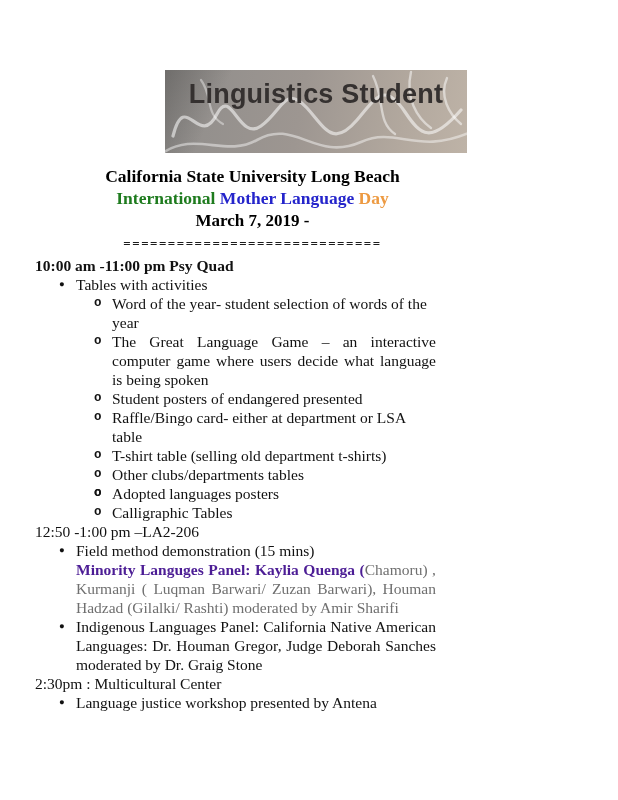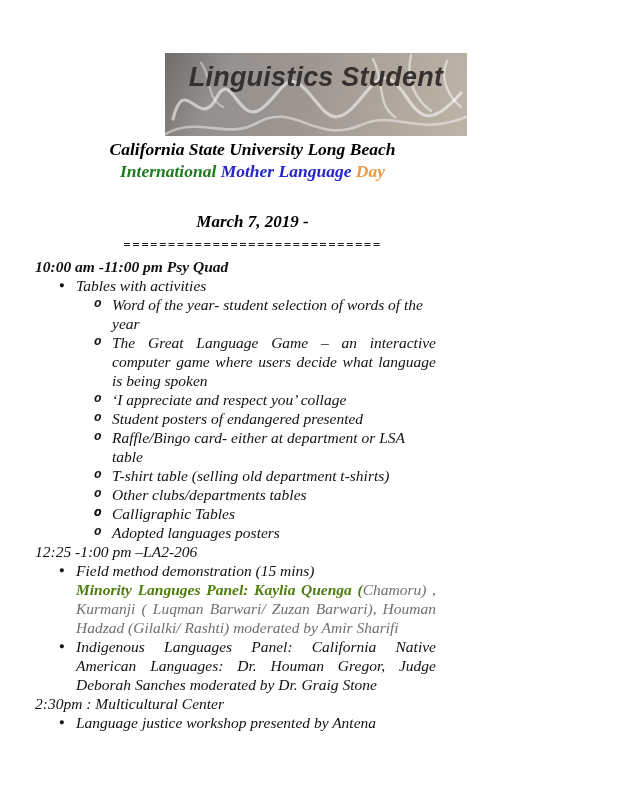--- a/index.html
+++ b/index.html
@@ -1,53 +1,53 @@
 <!DOCTYPE html>
 <html><head>
 <meta charset="utf-8">
 <style>
   html, body { margin: 0; padding: 0; background: #ffffff; }
   body { width: 618px; height: 800px; font-family: "Liberation Serif", serif; color: #111; }
-  .page { position: relative; width: 505px; height: 800px; background: #ffffff; overflow: hidden; padding-top: 53px; box-sizing: border-box; font-style: italic; }
+  .page { position: relative; width: 505px; height: 800px; background: #ffffff; overflow: hidden; padding-top: 70px; box-sizing: border-box; }
 
   
   .photo {
     position: relative; width: 302px; height: 83px; margin-left: 165px;
     background:
       linear-gradient(115deg, rgba(80,78,76,.5) 0%, rgba(80,78,76,0) 20%),
       linear-gradient(100deg, #8f8d8b 0%, #9d9691 45%, #b2a89e 78%, #beb3a7 100%);
     overflow: hidden;
   }
   .photo svg { position: absolute; left: 0; top: 0; }
   .photo-text {
     position: relative; text-align: center; padding-top: 8px;
     font-family: "Liberation Sans", sans-serif; font-weight: bold;
     color: #353130; font-size: 27px; line-height: 32px; letter-spacing: 0.2px;
   }
 
   
   .center { text-align: center; }
-  .university { margin-top: 2px; font-weight: bold; font-size: 17.5px; line-height: 22px; color: #000; }
+  .university { margin-top: 12px; font-weight: bold; font-size: 17.5px; line-height: 22px; color: #000; }
   .event { font-weight: bold; font-size: 17.5px; line-height: 22px; }
-  .date { font-weight: bold; font-size: 17px; line-height: 23px; color: #000; margin-top: 28px; }
+  .date { font-weight: bold; font-size: 17px; line-height: 23px; color: #000; }
   .divider { font-weight: bold; font-size: 13px; line-height: 15px; letter-spacing: 1.5px; margin-top: 4px; color: #1c1c1c; }
 
   
   .sched { margin: 5px 69px 0 35px; font-size: 15.5px; line-height: 19px; }
   .h-bold { font-weight: bold; }
   .li1 { position: relative; padding-left: 41px; }
   .li2 { position: relative; padding-left: 77px; }
   .marker { position: absolute; top: 0; line-height: 19px; }
   .m1 { left: 24px; font-size: 9.5px; }
   .m2 { left: 59px; font-family: "Liberation Mono", monospace; font-weight: bold; font-size: 12.5px; }
   .dot::before { content: "\25CF"; }
   .circ::before { content: "o"; }
   .just { text-align: justify; }
   .cont { padding-left: 41px; text-align: justify; }
-  .lead-bold { font-weight: bold; color: #4d7c0f; }
+  .lead-bold { font-weight: bold; color: #4c1d95; }
 </style>
 </head>
 <body>
 
 <div class="page">
 
   <div class="photo">
     <svg width="302" height="83" viewBox="0 0 302 83" aria-hidden="true">
       <g fill="none" stroke="#ffffff" stroke-linecap="round">
         <path d="M8,66 C20,18 34,80 52,44 C66,16 74,72 96,56 C118,40 120,14 142,38 C160,58 168,78 192,50 C212,26 220,12 240,42 C256,66 266,74 296,40" stroke-width="3.2" opacity="0.55"></path>
@@ -81,51 +81,47 @@
     <div class="li2">
       <span class="marker m2 circ"></span>
       <span>Word of the year- student selection of words of the year</span>
     </div>
     <div class="li2 just">
       <span class="marker m2 circ"></span>
       <span>The Great Language Game – an interactive computer game where users decide what language is being spoken</span>
     </div>
     <div class="li2">
       <span class="marker m2 circ"></span>
-      <span>‘I appreciate and respect you’ collage</span>
-    </div>
-    <div class="li2">
-      <span class="marker m2 circ"></span>
       <span>Student posters of endangered presented</span>
     </div>
     <div class="li2">
       <span class="marker m2 circ"></span>
       <span>Raffle/Bingo card- either at department or LSA table</span>
     </div>
     <div class="li2">
       <span class="marker m2 circ"></span>
       <span>T-shirt table (selling old department t-shirts)</span>
     </div>
     <div class="li2">
       <span class="marker m2 circ"></span>
       <span>Other clubs/departments tables</span>
     </div>
     <div class="li2">
       <span class="marker m2 circ"></span>
     </div>
     <div class="li2">
       <span class="marker m2 circ"></span>
-      <span>Calligraphic Tables</span>
+      <span>Adopted languages posters</span>
     </div>
     <div class="li2">
       <span class="marker m2 circ"></span>
-      <span>Adopted languages posters</span>
+      <span>Calligraphic Tables</span>
     </div>
 
-    <div>12:25 -1:00 pm –LA2-206</div>
+    <div>12:50 -1:00 pm –LA2-206</div>
 
     <div class="li1">
       <span class="marker m1 dot"></span>
       <span>Field method demonstration (15 mins)</span>
     </div>
 
     <div class="cont"><span class="lead-bold">Minority Languges Panel: Kaylia Quenga (</span><span style="color: rgb(111, 111, 111);">Chamoru) , Kurmanji ( Luqman Barwari/ Zuzan Barwari), Houman Hadzad (Gilalki/ Rashti) moderated by Amir Sharifi</span></div>
 
     <div class="li1 just">
       <span class="marker m1 dot"></span>

